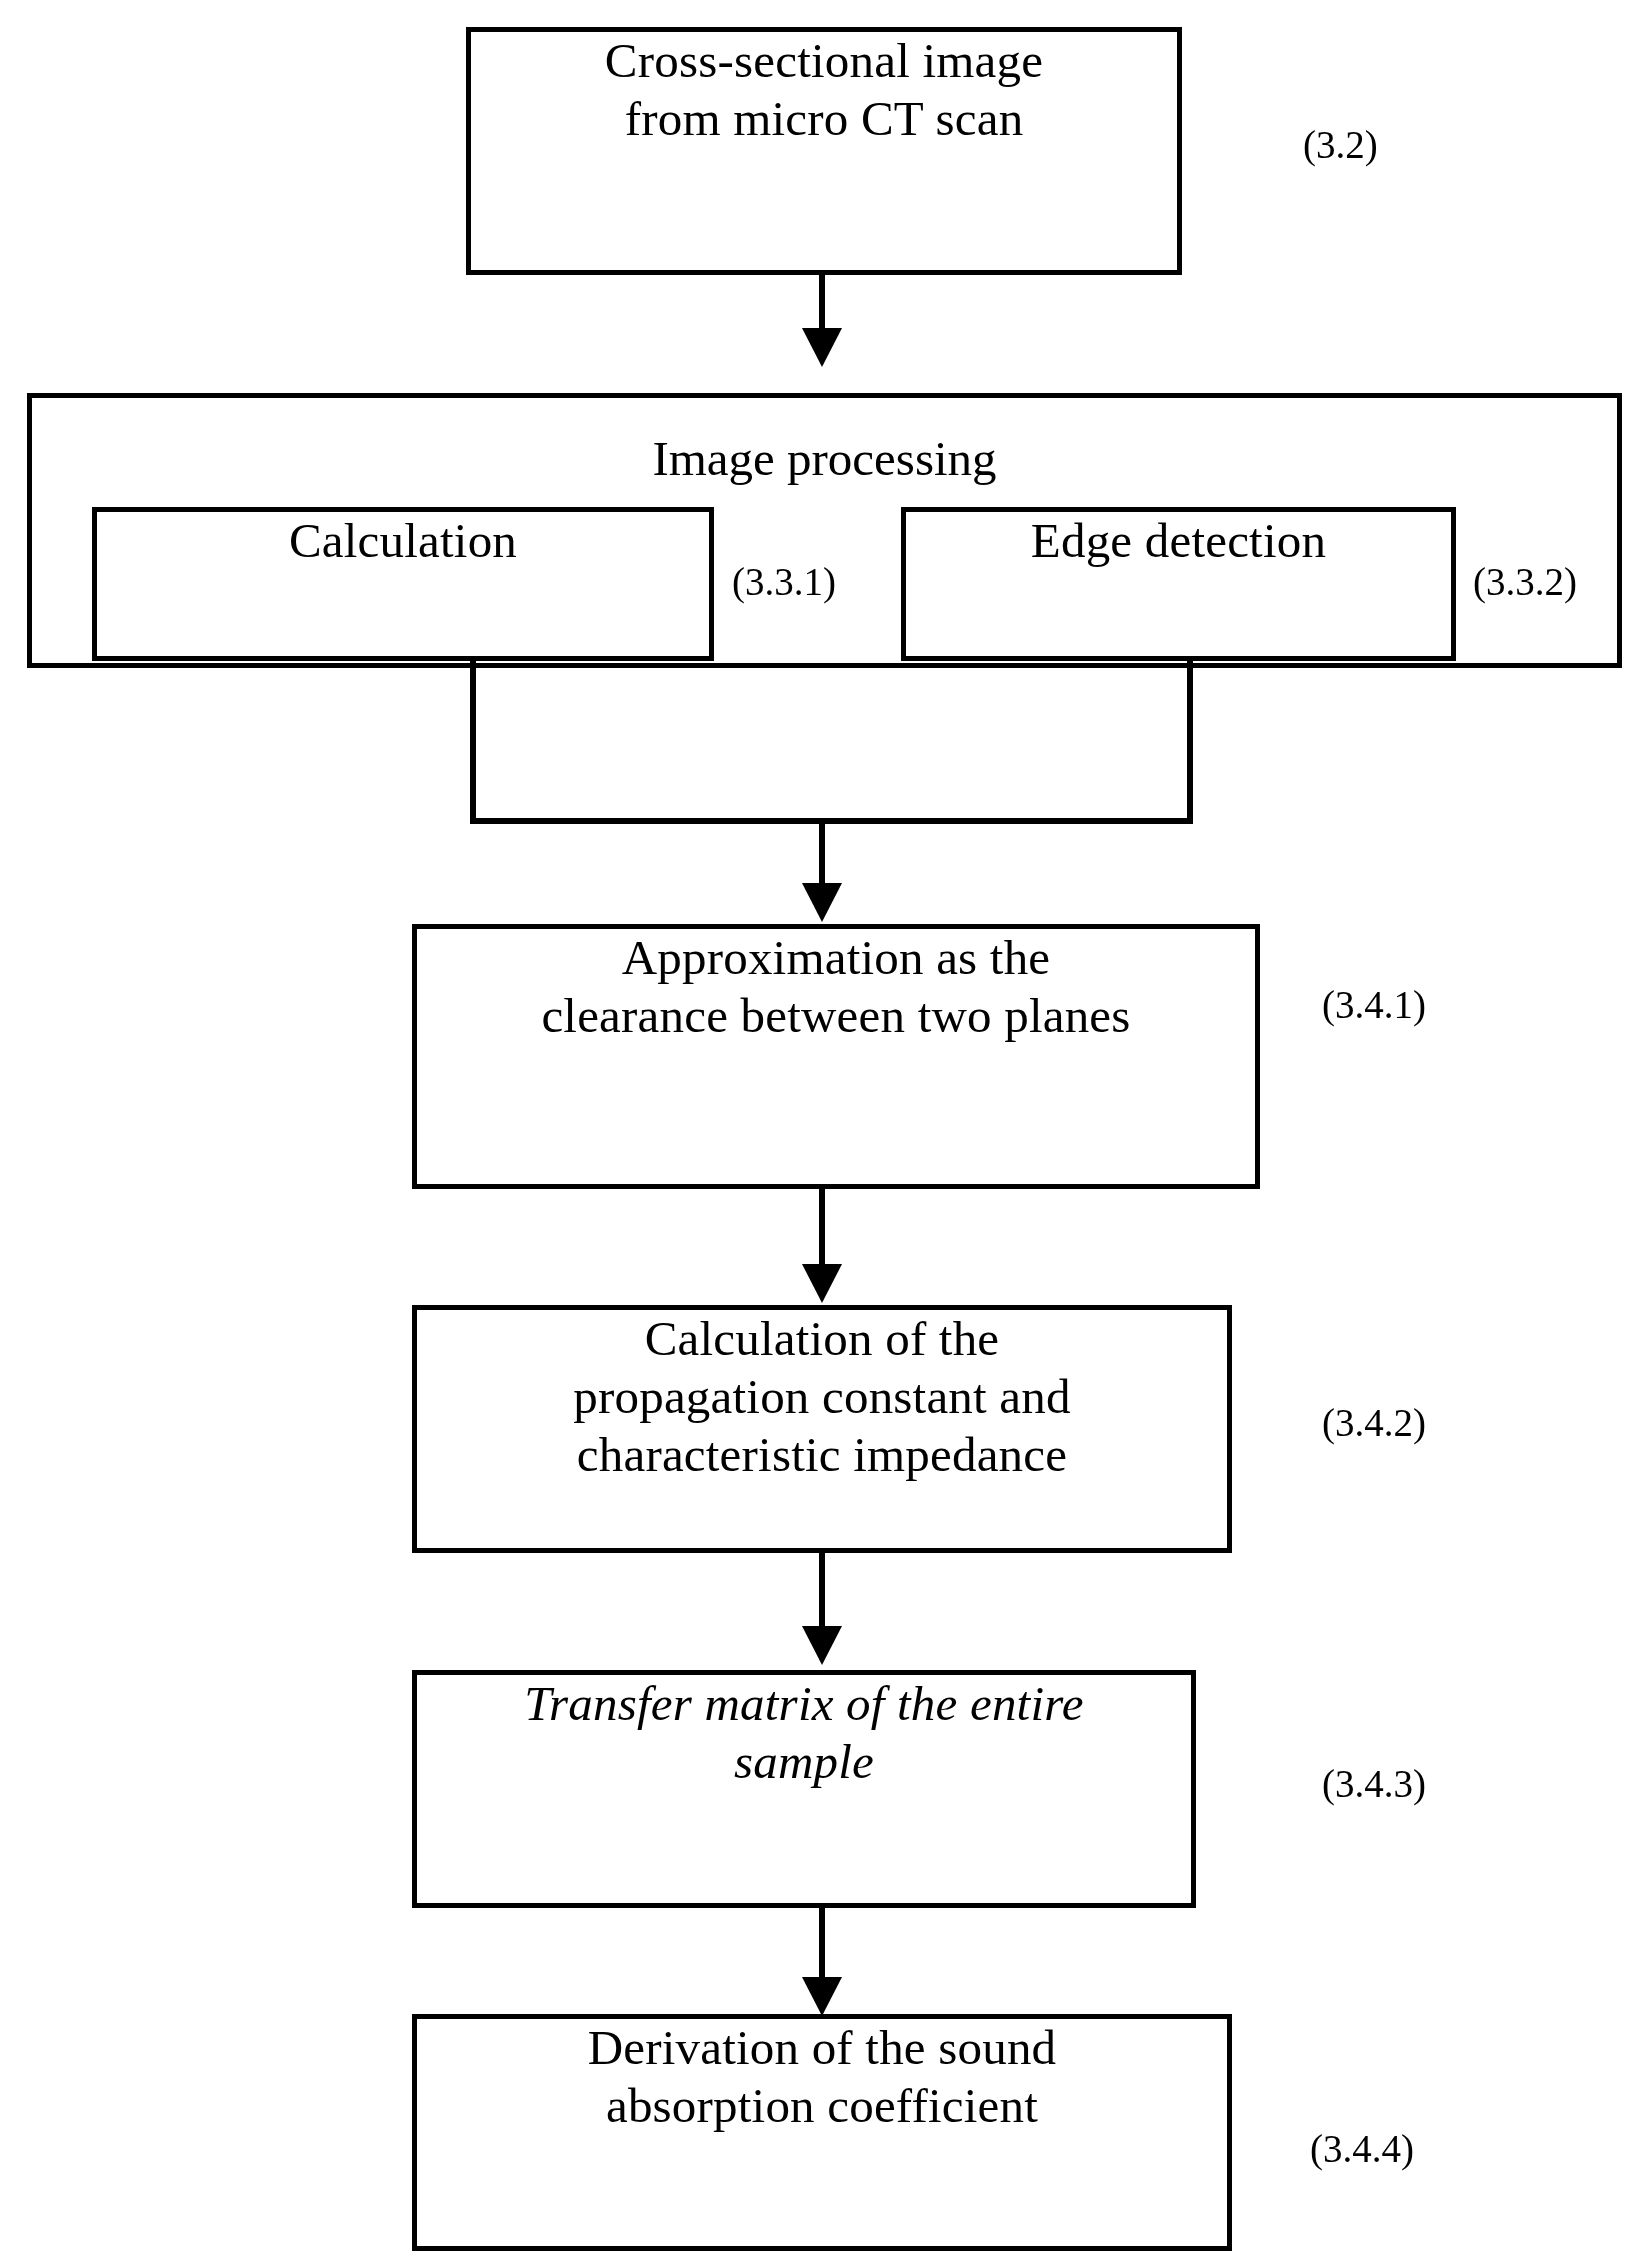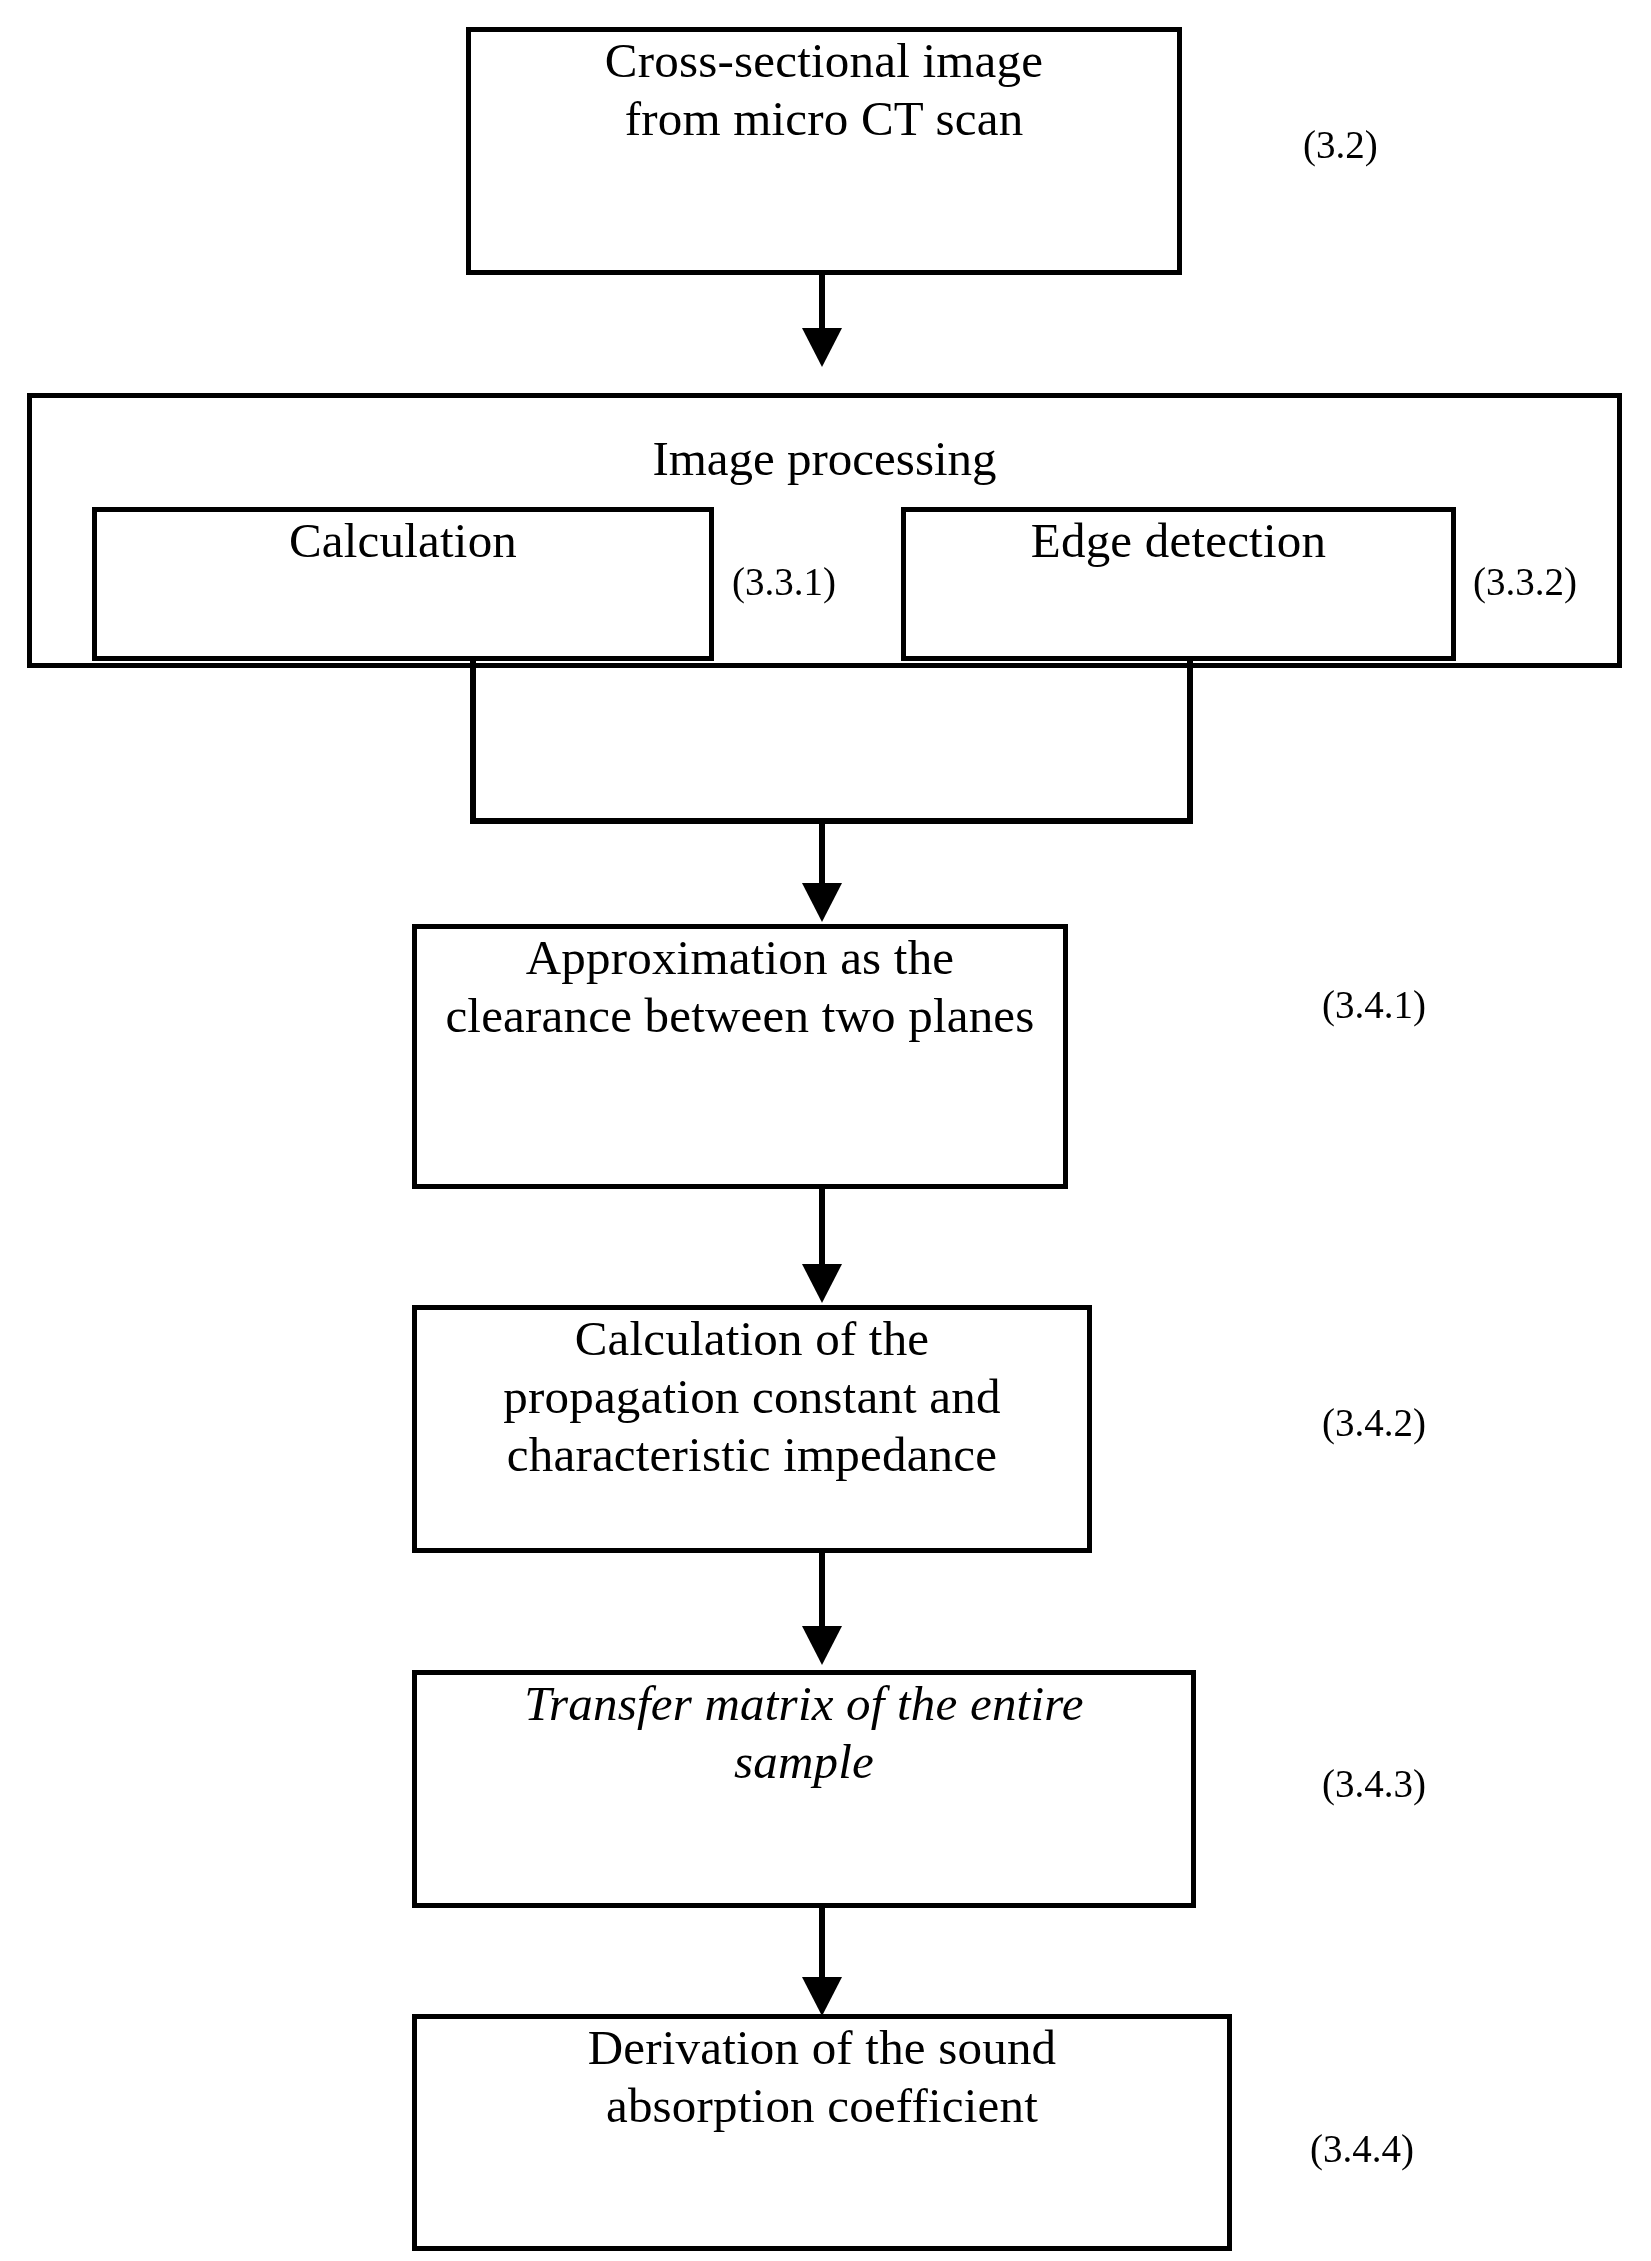--- a/index.html
+++ b/index.html
@@ -111,30 +111,30 @@
   </div>
   <div class="ref" style="left:1473px; top:562px;">(3.3.2)</div>
 
   <div class="vline" style="left:470px; top:656px; height:167px;"></div>
   <div class="vline" style="left:1187px; top:656px; height:167px;"></div>
   <div class="hline" style="left:470px; top:818px; width:723px;"></div>
 
   <div class="vline" style="left:819px; top:818px; height:70px;"></div>
   <div class="arrowhead" style="left:802px; top:883px;"></div>
 
-  <div class="fbox" style="left:412px; top:924px; width:656px; height:265px;">
+  <div class="fbox" style="left:412px; top:924px; width:848px; height:265px;">
     <span class="txt">Approximation  as the
 clearance between two planes</span>
   </div>
   <div class="ref" style="left:1322px; top:985px;">(3.4.1)</div>
 
   <div class="vline" style="left:819px; top:1189px; height:80px;"></div>
   <div class="arrowhead" style="left:802px; top:1264px;"></div>
 
-  <div class="fbox" style="left:412px; top:1305px; width:680px; height:248px;">
+  <div class="fbox" style="left:412px; top:1305px; width:820px; height:248px;">
     <span class="txt">Calculation  of the
 propagation constant and
 characteristic impedance</span>
   </div>
   <div class="ref" style="left:1322px; top:1403px;">(3.4.2)</div>
 
   <div class="vline" style="left:819px; top:1552px; height:78px;"></div>
   <div class="arrowhead" style="left:802px; top:1626px;"></div>
 
   <div class="fbox" style="left:412px; top:1670px; width:784px; height:238px;font-style:italic;">

